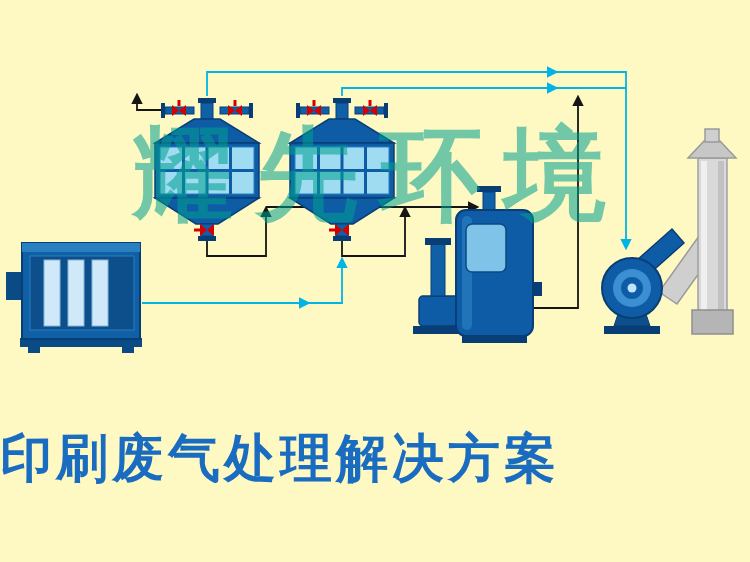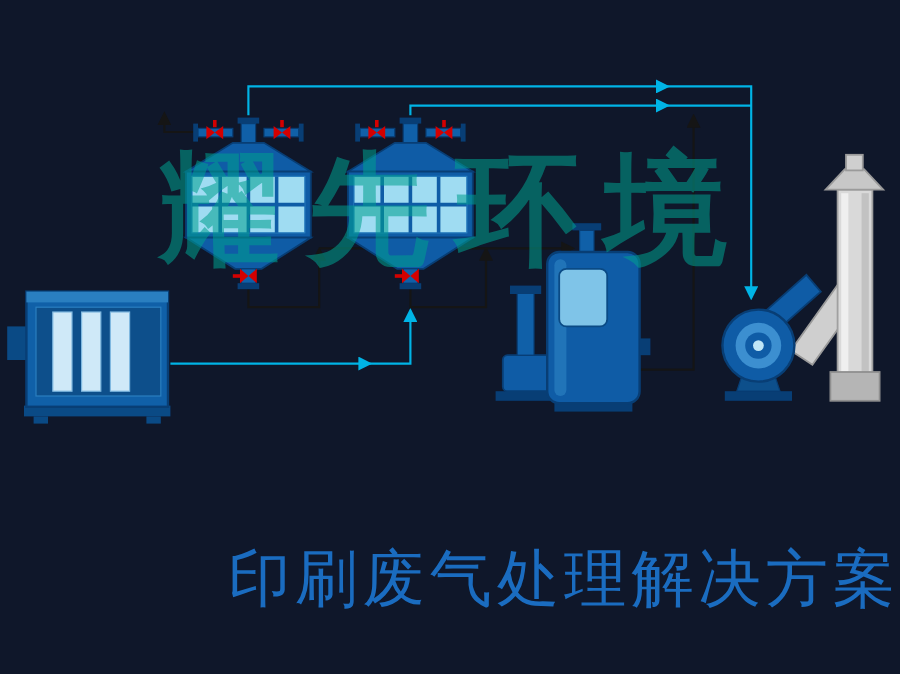--- a/index.html
+++ b/index.html
@@ -1,24 +1,24 @@
 <!DOCTYPE html>
 <html><head>
 <meta charset="utf-8">
 <style>
   html,body{margin:0;padding:0;background:#fff;}
-  .stage{position:relative;width:750px;height:562px;background:#0f172a;overflow:hidden;
+  .stage{position:relative;width:750px;height:562px;background:#fef9c3;overflow:hidden;
          font-family:"Liberation Sans", sans-serif;}
   .diagram-svg{position:absolute;left:0;top:0;z-index:1;}
   .watermark{position:absolute;left:132px;top:108px;z-index:2;pointer-events:none;
              font-family:"DejaVu Serif", serif;font-weight:bold;font-size:102px;
              letter-spacing:22px;color:#00a08f;opacity:0.55;white-space:nowrap;}
-  .page-title{position:absolute;left:0;right:0;top:424px;z-index:3;text-align:right;
-              font-family:"DejaVu Serif", serif;font-weight:normal;font-size:52px;
-              letter-spacing:4px;color:#1a6cc0;white-space:nowrap;margin-top:24px;}
+  .page-title{position:absolute;left:0;right:0;top:424px;z-index:3;text-align:left;
+              font-family:"DejaVu Serif", serif;font-weight:bold;font-size:52px;
+              letter-spacing:4px;color:#1a6cc0;white-space:nowrap;}
 </style>
 </head>
 <body>
 
 <div class="stage">
 
   <svg class="diagram-svg" width="750" height="562" viewBox="0 0 750 562">
     <defs>
       <marker id="arrow-black" viewBox="0 0 10 10" refX="8" refY="5" markerWidth="6.5" markerHeight="6.5" orient="auto">
         <path d="M0,0 L10,5 L0,10 z" fill="#151515"></path>

